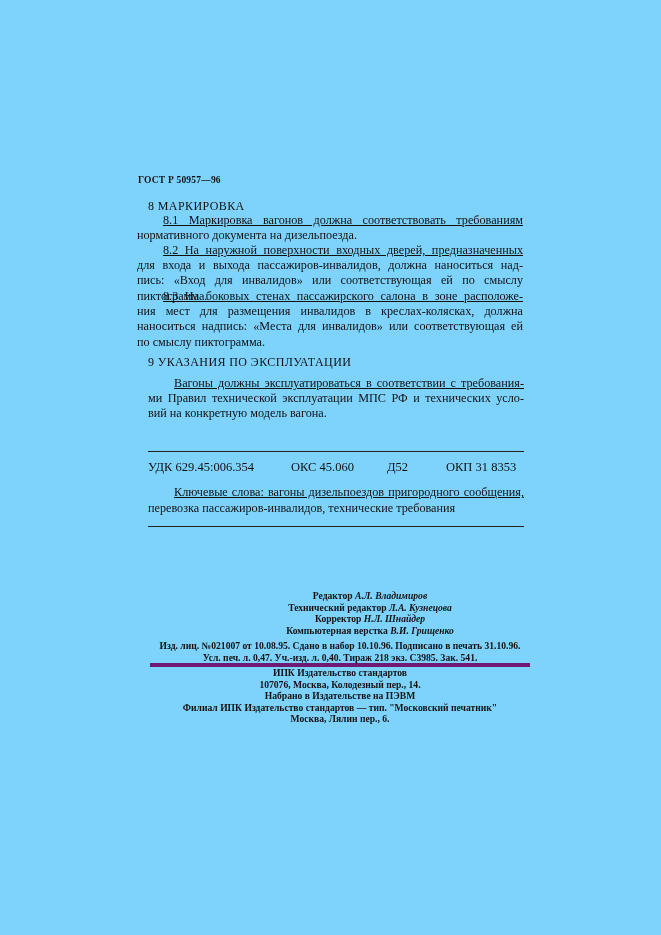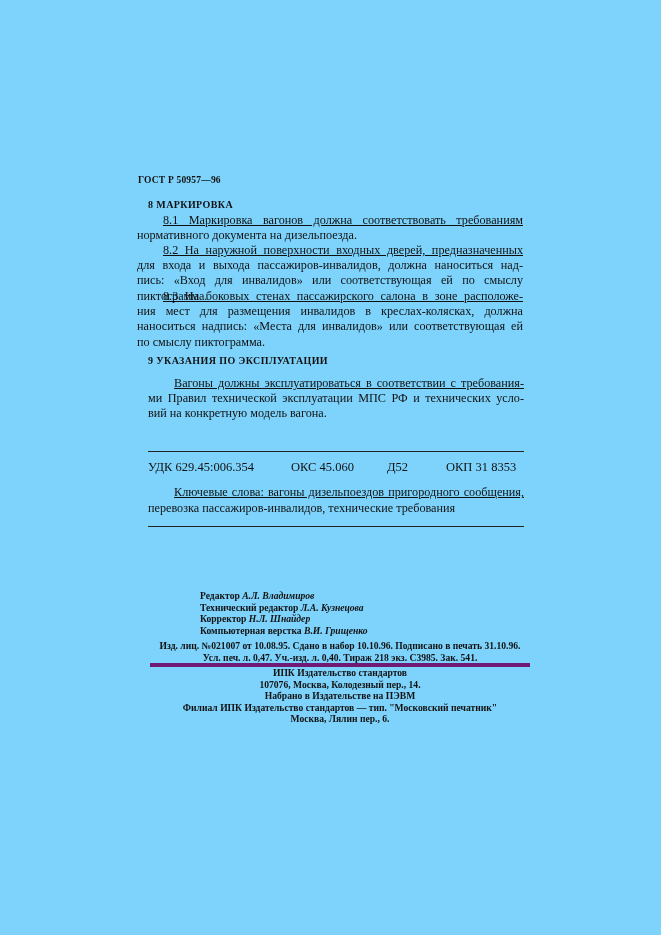--- a/index.html
+++ b/index.html
@@ -1,32 +1,32 @@
 <!DOCTYPE html>
 <html><head>
 <meta charset="utf-8">
 <style>
   html, body { margin:0; padding:0; background:#ffffff; }
   body { width:661px; height:935px; position:relative; overflow:hidden;
          font-family:"Liberation Serif", "DejaVu Serif", serif; color:#111; }
   .page { position:absolute; left:0; top:0; width:661px; height:935px; background:#7dd3fc; }
   .abs { position:absolute; white-space:nowrap; }
   .hdr { left:138px; top:175px; font-size:9.5px; font-weight:bold; letter-spacing:0.2px; }
-  .sec { font-size:10px; font-weight:bold; letter-spacing:0.4px; }
+  .sec { font-size:12px; font-weight:normal; letter-spacing:0.4px; }
   .para { position:absolute; left:137px; width:386px; font-size:12.2px; line-height:15.2px; text-align:justify; }
   .para .line { display:block; white-space:nowrap; text-align:justify; text-align-last:justify; }
   .para .line.last { text-align-last:left; }
   .ind { padding-left:26px;text-decoration:underline; }
   .rule { position:absolute; left:148px; width:376px; height:1px; background:#222; }
   .meta-row { position:absolute; top:460px; left:148px; width:376px; font-size:12.5px; }
   .meta-row span { position:absolute; top:0; }
   .kw { position:absolute; left:148px; width:376px; top:485px; font-size:12.2px; line-height:15.5px; }
   .kw .line { display:block; white-space:nowrap; text-align:justify; text-align-last:justify; }
   .kw .line.last { text-align-last:left; }
-  .credits { position:absolute; left:200px; width:340px; top:590px; font-size:9.6px; line-height:11.5px; font-weight:bold; }
+  .credits { position:absolute; left:200px; width:340px; top:590px; font-size:9.6px; line-height:11.5px; text-align:center; font-weight:bold; }
   .credits i { font-style:italic; }
   .imprint { position:absolute; left:140px; width:400px; top:640px; font-size:9.6px; line-height:11.5px; text-align:center; font-weight:bold; }
   .imprint .u { border-bottom:4px solid #701a75; display:inline-block; width:380px; }
 </style>
 </head>
 <body>
 
 <div class="page">
 
   <div class="abs hdr">ГОСТ Р 50957—96</div>

